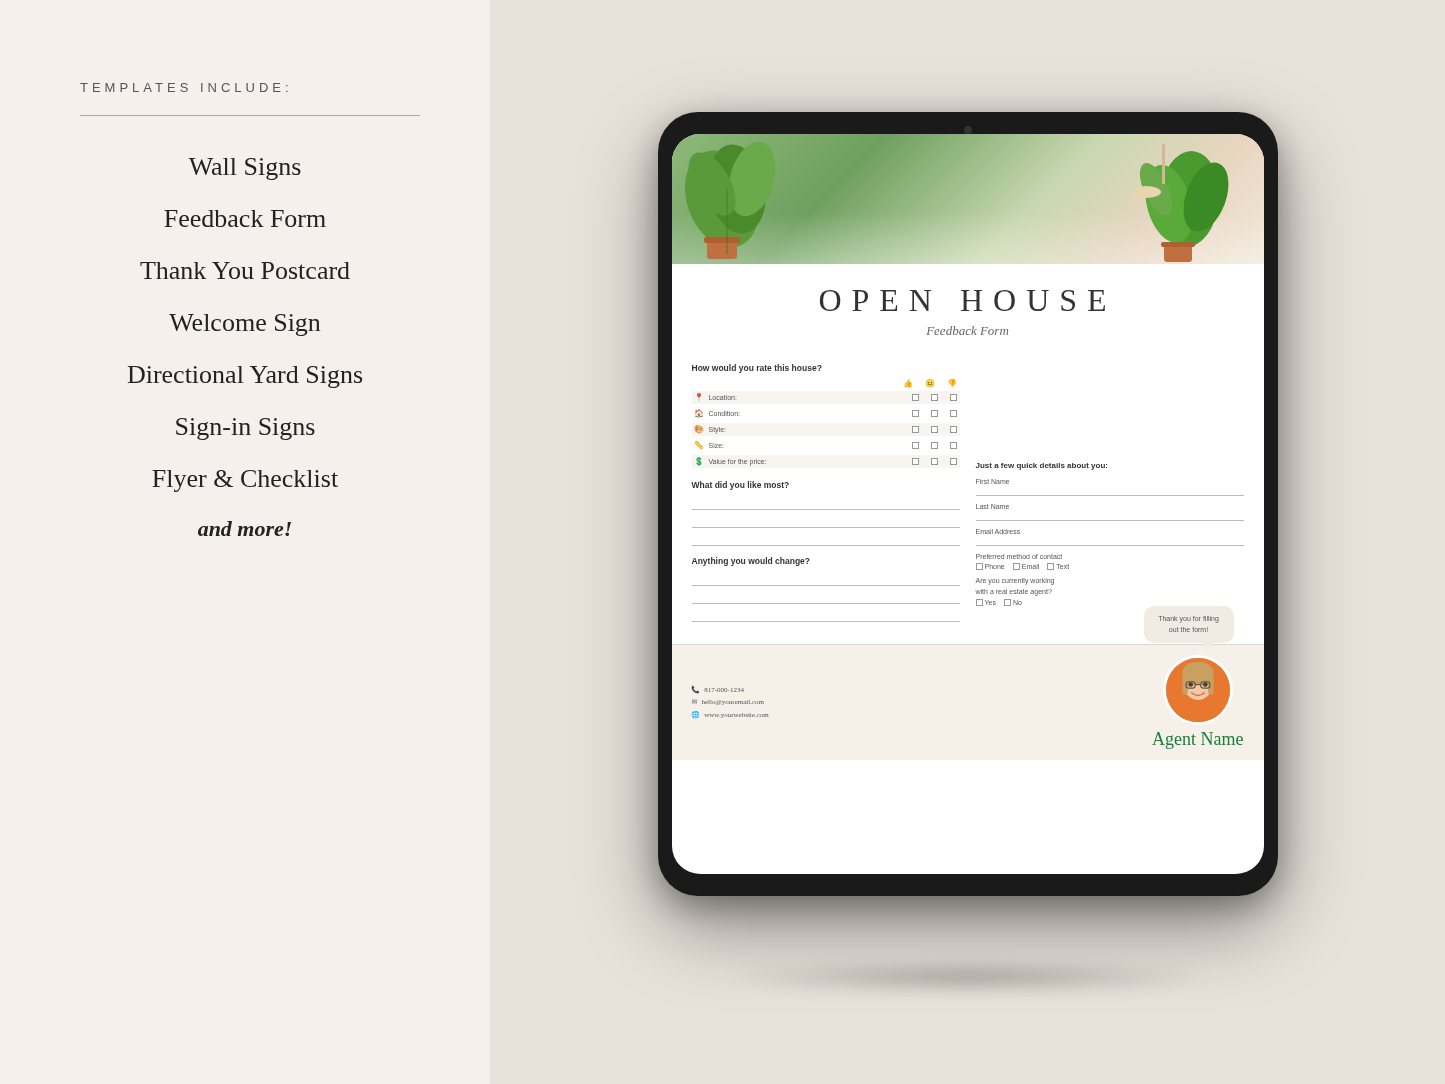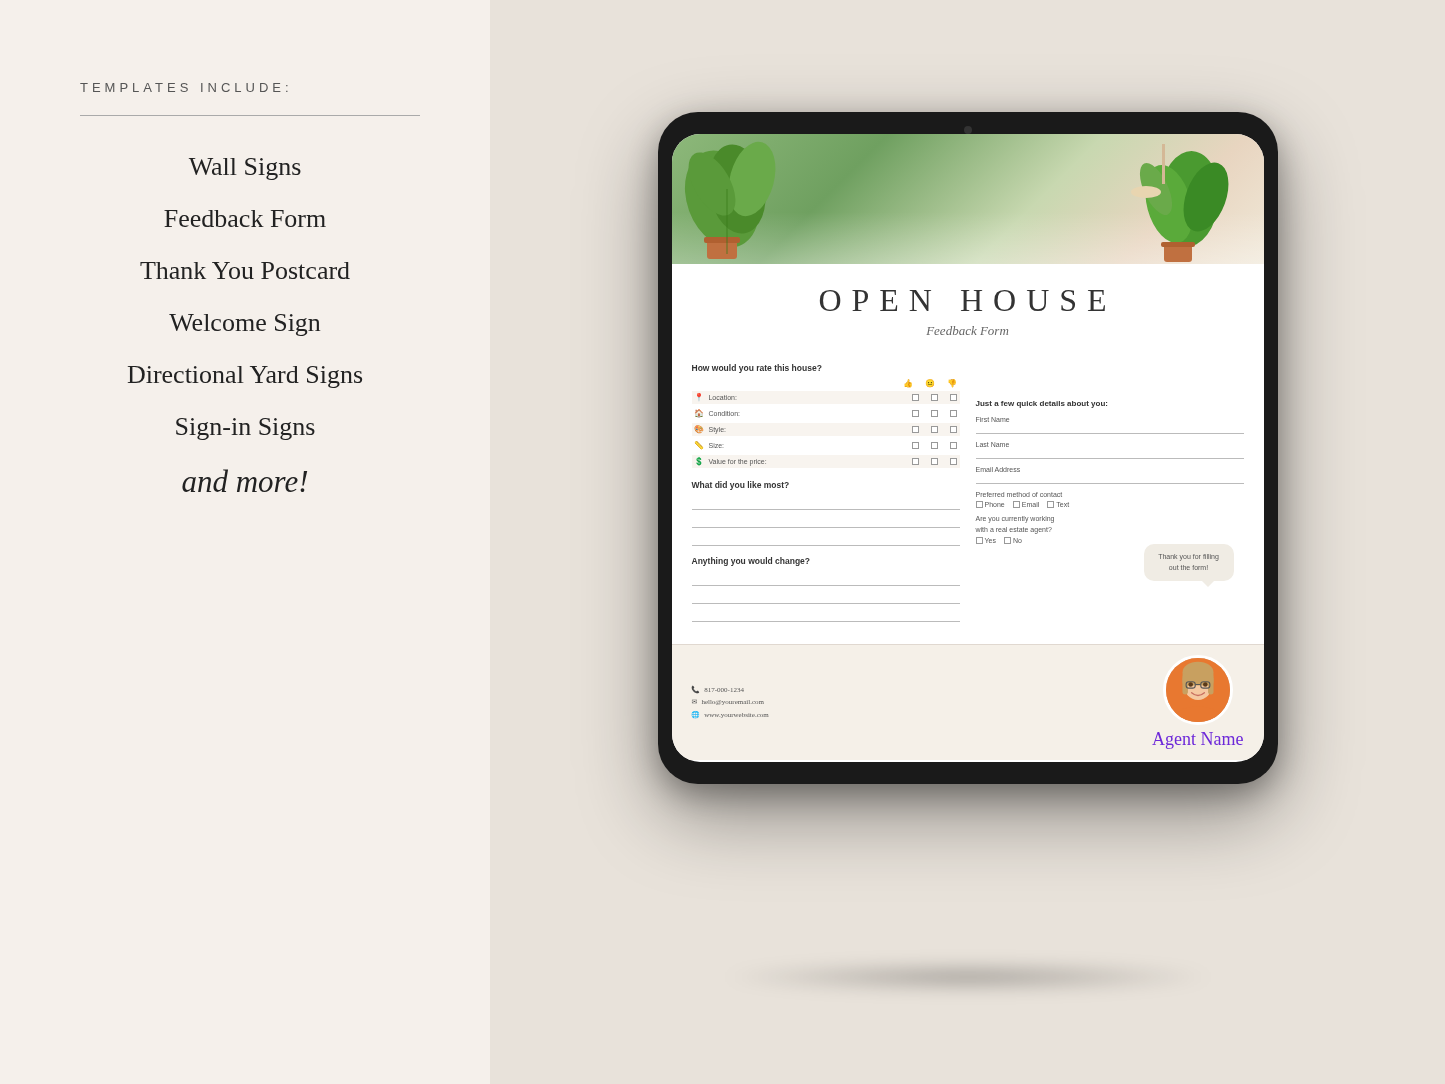--- a/index.html
+++ b/index.html
@@ -52,22 +52,22 @@
     .template-list li {
       font-family: 'Georgia', serif;
       font-size: 26px;
       color: #222;
       margin-bottom: 22px;
       font-weight: 400;
     }
 
     .template-list li.italic-bold {
       font-style: italic;
-      font-weight: normal;
-      font-size: 31px;
+      font-weight: bold;
+      font-size: 22px;
     }
 
     
     .right-panel {
       width: 955px;
       height: 1084px;
       background-color: #e8e2da;
       display: flex;
       align-items: center;
       justify-content: center;
@@ -77,21 +77,21 @@
     .tablet-wrapper {
       position: relative;
       width: 620px;
       height: 860px;
     }
 
     .tablet-outer {
       position: absolute;
       top: 0; left: 0;
       width: 620px;
-      height: 672px;
+      height: 784px;
       background: #1a1a1a;
       border-radius: 40px;
       box-shadow: 0 30px 80px rgba(0,0,0,0.4), 0 10px 30px rgba(0,0,0,0.3);
     }
 
     .tablet-camera {
       position: absolute;
       top: 14px;
       left: 50%;
       transform: translateX(-50%);
@@ -149,20 +149,21 @@
       color: #666;
       font-style: italic;
       margin-top: 4px;
     }
 
     .form-body {
       display: flex;
       padding: 14px 20px;
       gap: 16px;
       font-family: Arial, sans-serif;
+      align-items: flex-end;
     }
 
     .form-left-col {
       flex: 1;
     }
 
     .form-right-col {
       flex: 1;
       margin-top: 36px;
     }
@@ -414,20 +415,21 @@
 <div class="left-panel">
   <div class="templates-heading">TEMPLATES INCLUDE:</div>
   <div class="divider"></div>
   <ul class="template-list">
     <li>Wall Signs</li>
     <li>Feedback Form</li>
     <li>Thank You Postcard</li>
     <li>Welcome Sign</li>
     <li>Directional Yard Signs</li>
     <li>Sign-in Signs</li>
+    <li>Flyer &amp; Checklist</li>
     <li class="italic-bold">and more!</li>
   </ul>
 </div>
 
 <div class="right-panel">
   <div class="tablet-wrapper">
     <div class="tablet-outer">
       <div class="tablet-camera"></div>
       <div class="tablet-screen">
 
@@ -640,21 +642,21 @@
                 <line x1="32" y1="29" x2="38" y2="29" stroke="#555" stroke-width="1.2"></line>
 
                 <circle cx="27" cy="29" r="2.5" fill="#5a3a1a"></circle>
                 <circle cx="43" cy="29" r="2.5" fill="#5a3a1a"></circle>
 
                 <path d="M 28 38 Q 35 44 42 38" fill="none" stroke="#c87060" stroke-width="1.5" stroke-linecap="round"></path>
 
                 <ellipse cx="35" cy="65" rx="25" ry="12" fill="#e87830"></ellipse>
               </svg>
             </div>
-            <div class="agent-name-sig" style="font-family:'Brush Script MT',cursive;font-size:18px;color:#6d28d9;margin-top:4px;">Agent Name</div>
+            <div class="agent-name-sig" style="font-family:'Brush Script MT',cursive;font-size:18px;color:#15803d;margin-top:4px;">Agent Name</div>
           </div>
         </div>
 
       </div>
     </div>
     <div class="tablet-shadow"></div>
   </div>
 </div>
 
 </body></html>

